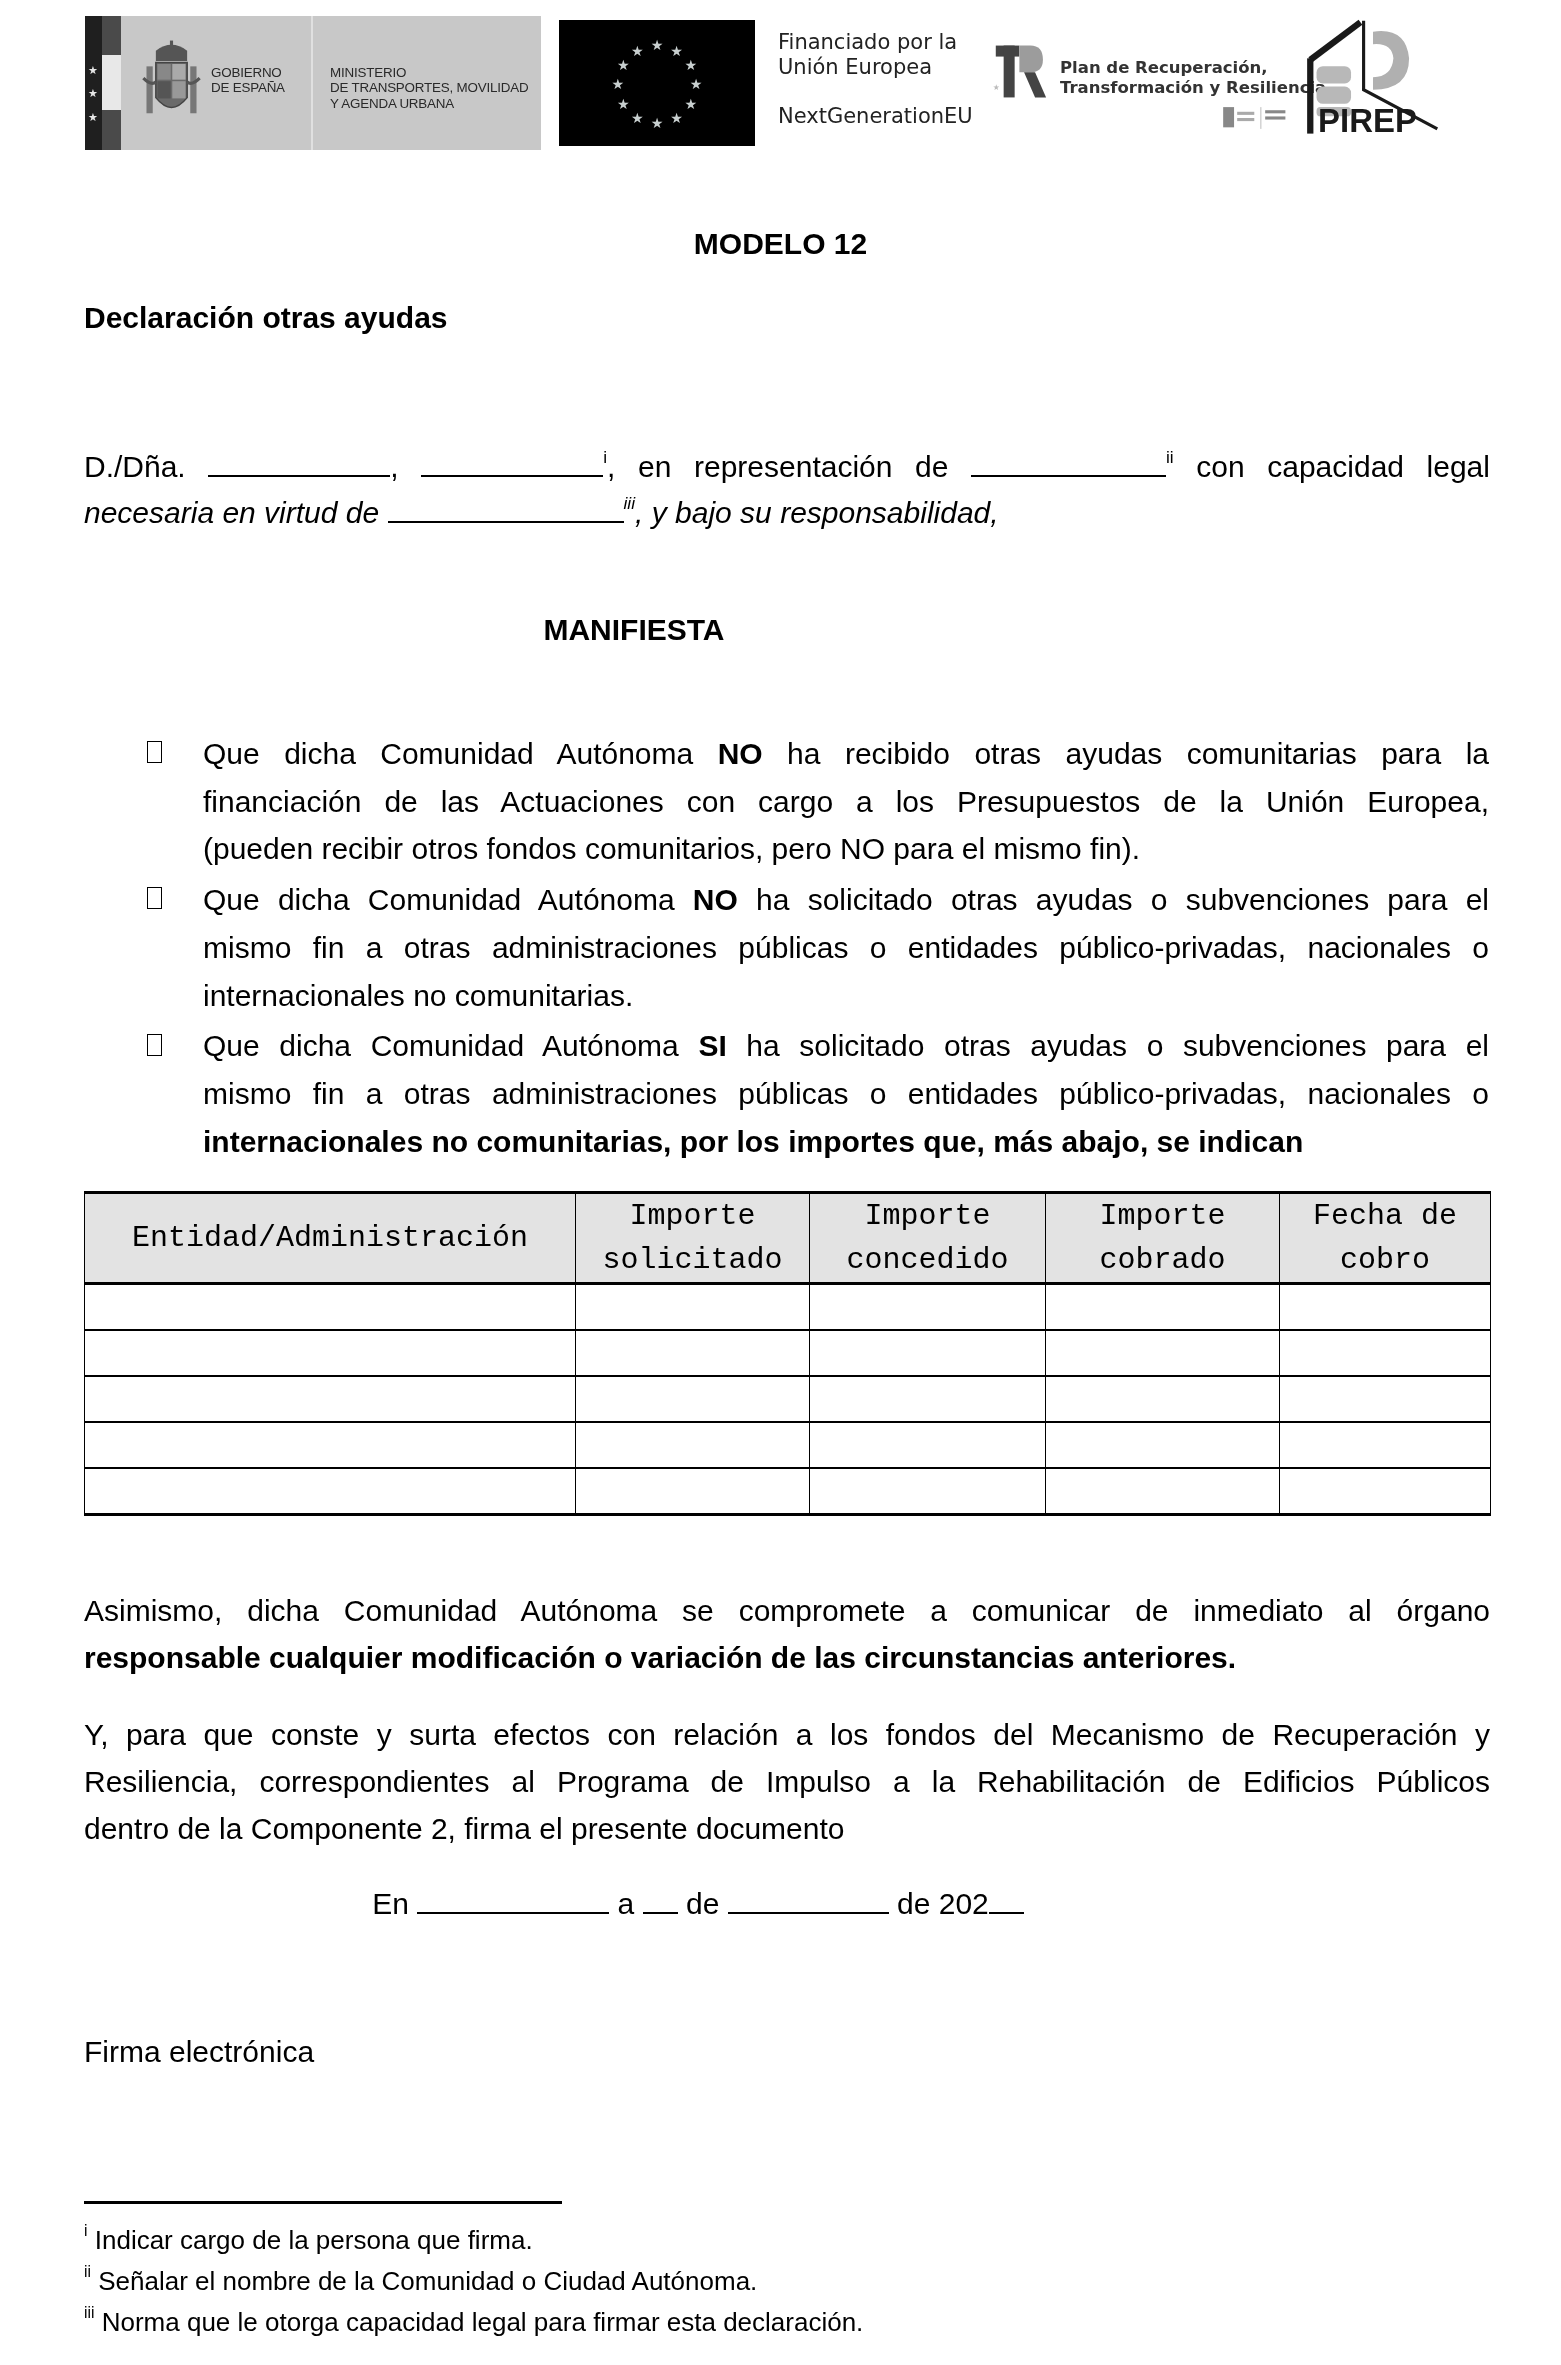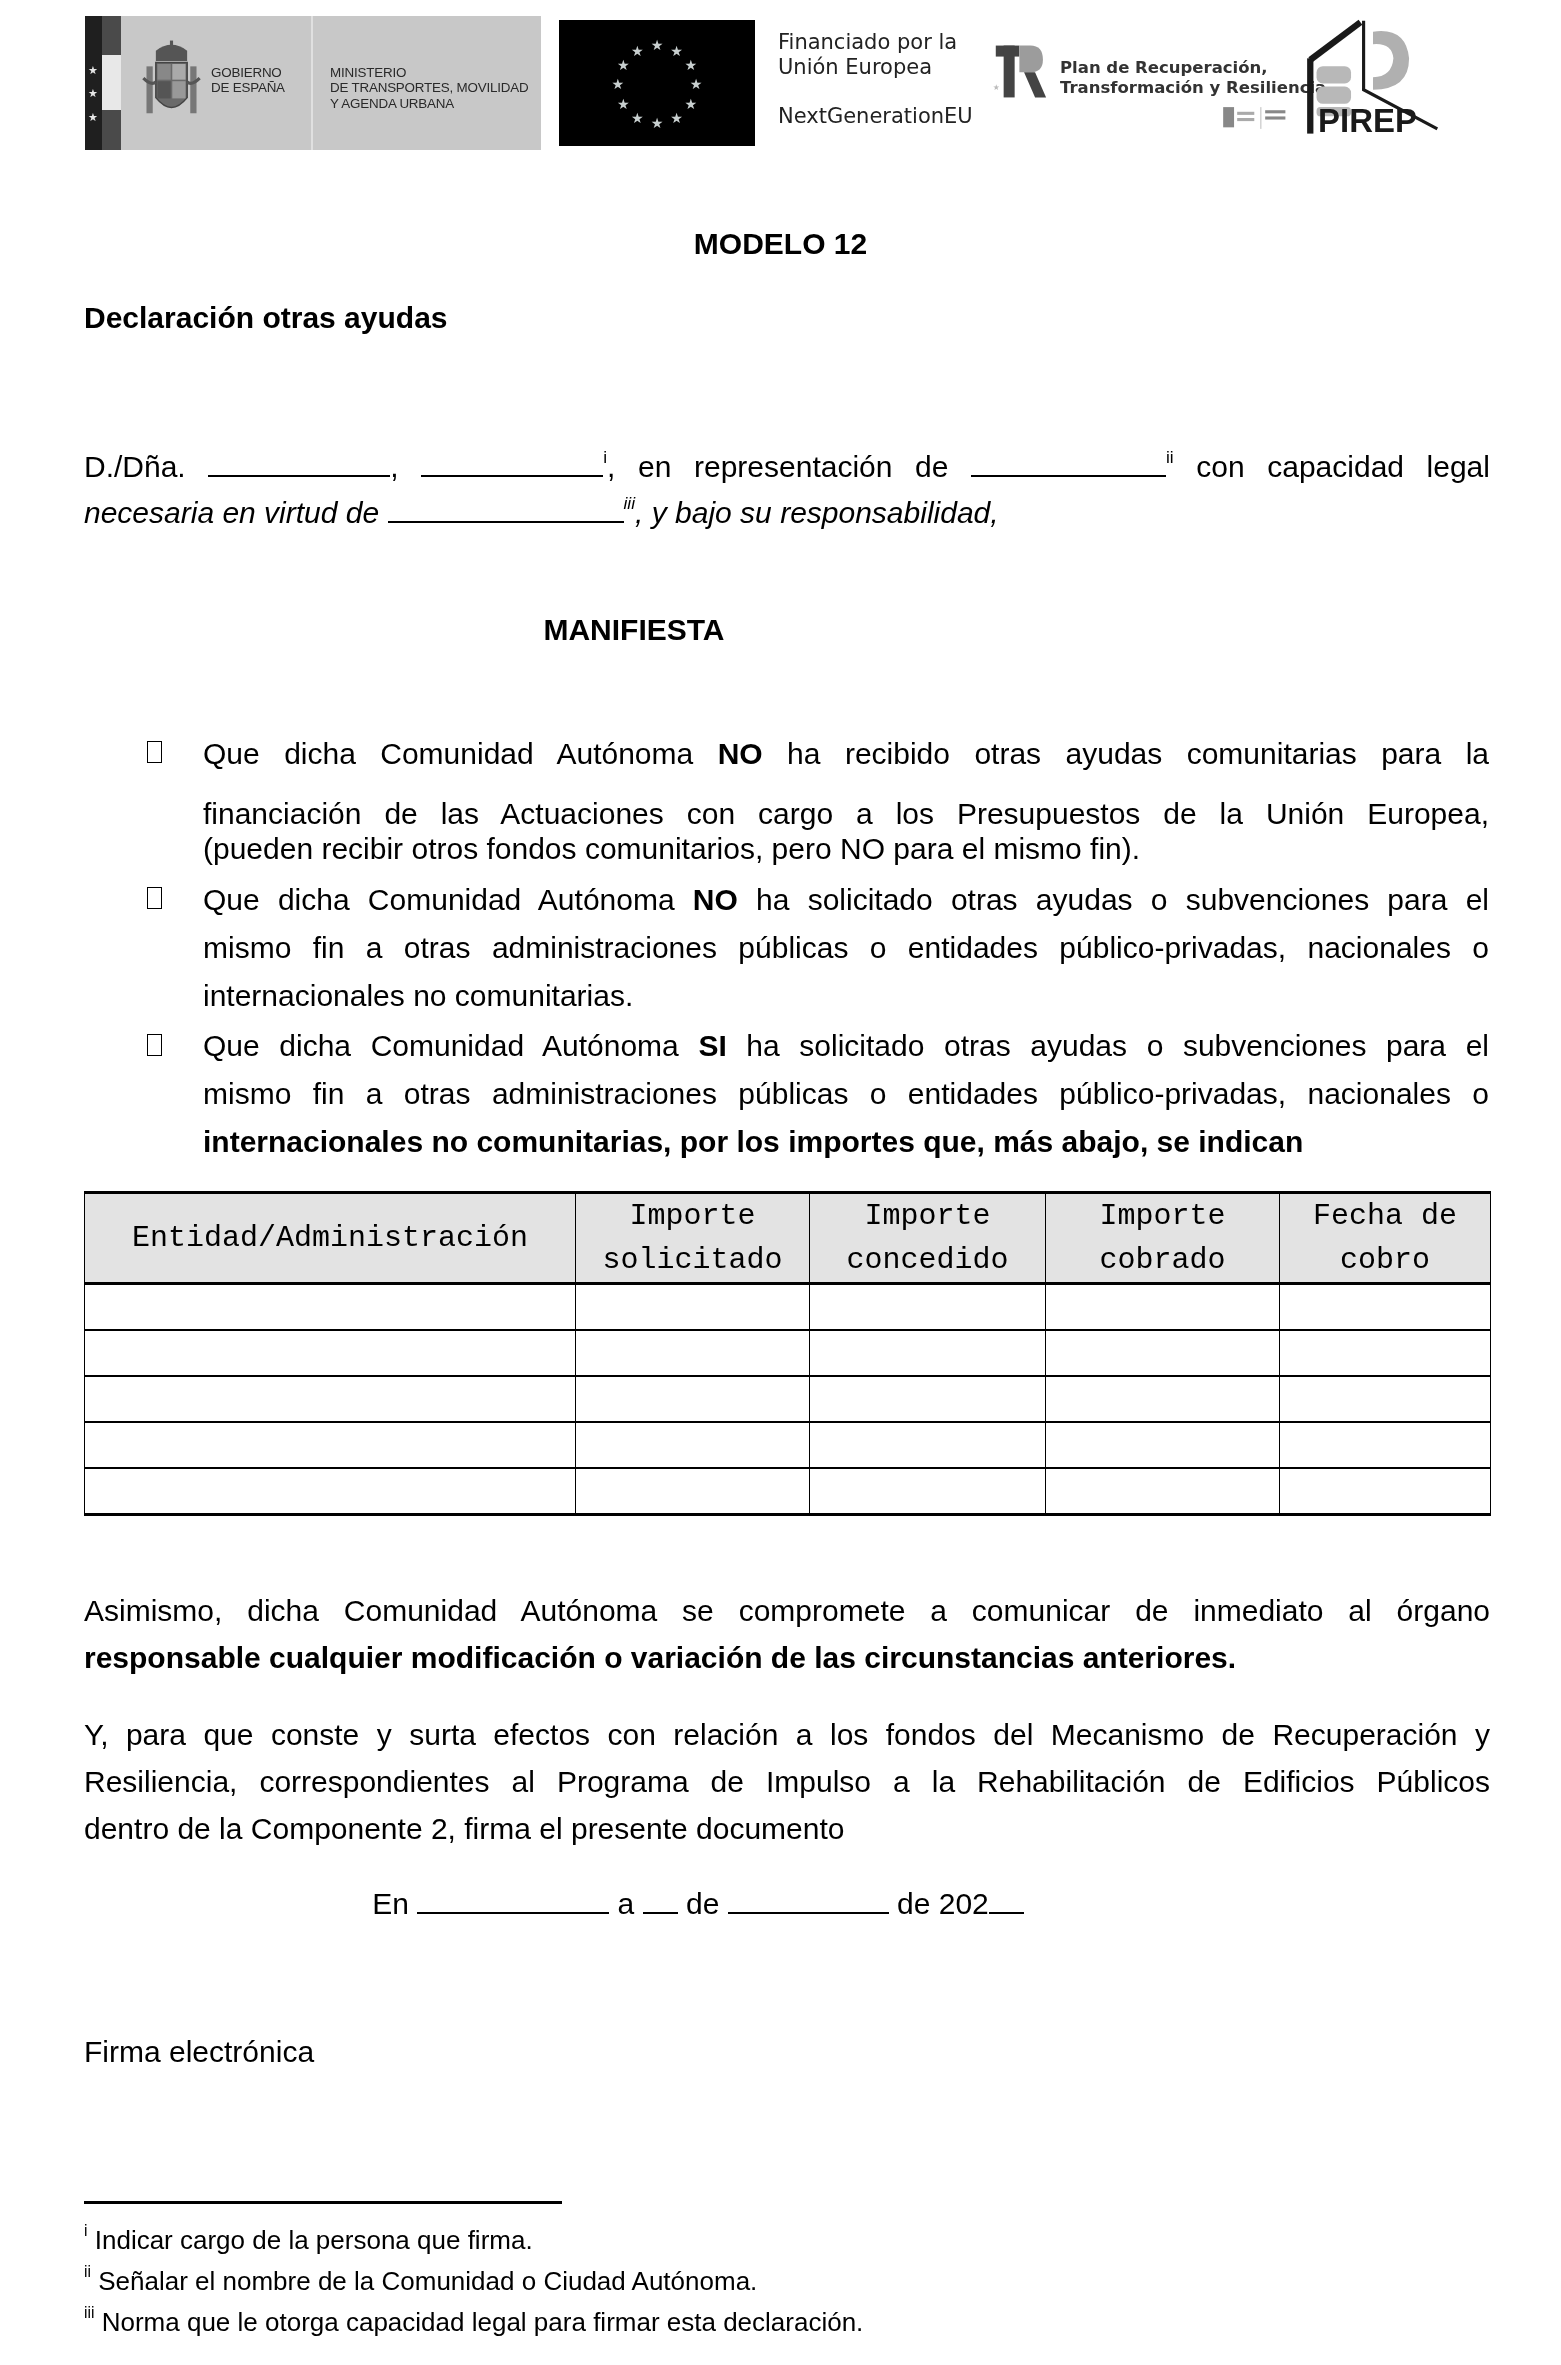--- a/index.html
+++ b/index.html
@@ -155,21 +155,21 @@
   <span>necesaria en virtud de</span>
   <span class="blank" style="width:236px"></span><sup>iii</sup><span>, y bajo su responsabilidad,</span>
 </div>
 
 <div class="abs txt bold" style="left:0; width:1268px; text-align:center; top:606px;">MANIFIESTA</div>
 
 <div class="checkbox" style="left:147px; top:741px;"></div>
 <div class="abs txt justify" style="left:203px; width:1286px; top:730px;">
   <span>Que dicha Comunidad Autónoma</span> <b>NO</b> <span>ha recibido otras ayudas comunitarias para la</span>
 </div>
-<div class="abs txt justify" style="left:203px; width:1286px; top:778px;margin-top:12px;">financiación de las Actuaciones con cargo a los Presupuestos de la Unión Europea,</div>
+<div class="abs txt justify" style="left:203px; width:1286px; top:778px;">financiación de las Actuaciones con cargo a los Presupuestos de la Unión Europea,</div>
 <div class="abs txt" style="left:203px; top:825px;">(pueden recibir otros fondos comunitarios, pero NO para el mismo fin).</div>
 
 <div class="checkbox" style="left:147px; top:887px;"></div>
 <div class="abs txt justify" style="left:203px; width:1286px; top:876px;">
   <span>Que dicha Comunidad Autónoma</span> <b>NO</b> <span>ha solicitado otras ayudas o subvenciones para el</span>
 </div>
 <div class="abs txt justify" style="left:203px; width:1286px; top:924px;">mismo fin a otras administraciones públicas o entidades público-privadas, nacionales o</div>
 <div class="abs txt" style="left:203px; top:972px;">internacionales no comunitarias.</div>
 
 <div class="checkbox" style="left:147px; top:1034px;"></div>

